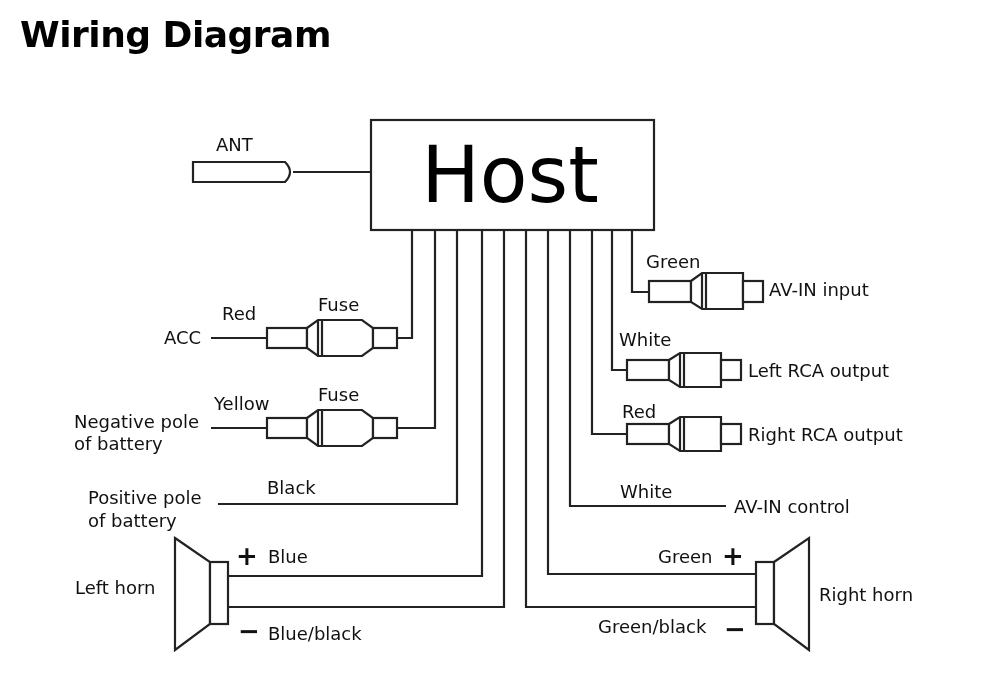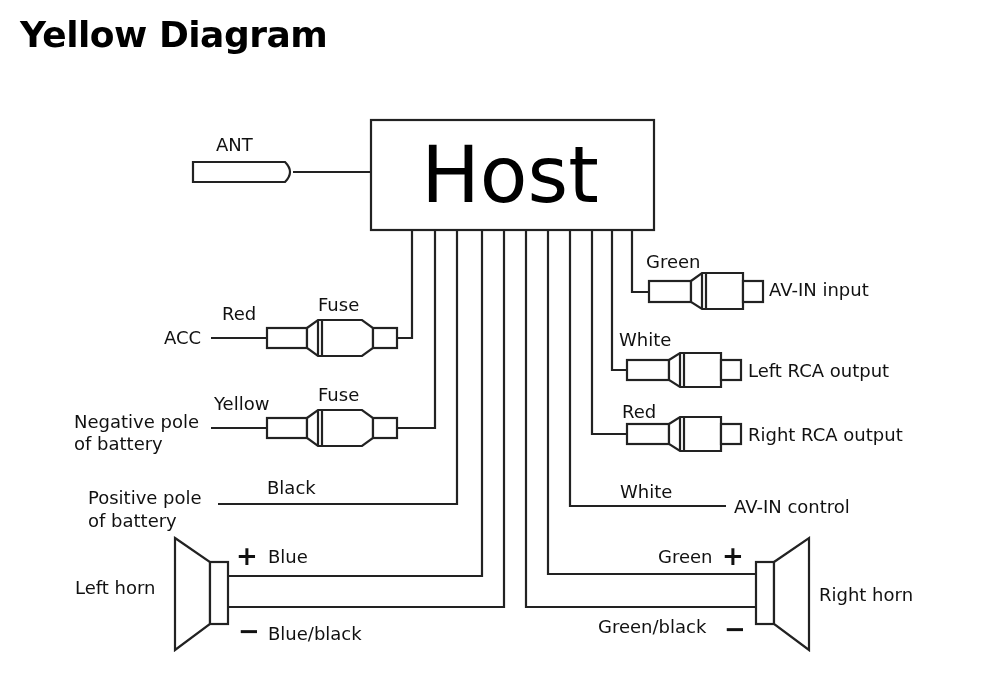--- a/index.html
+++ b/index.html
@@ -8,21 +8,21 @@
   svg { position: absolute; left: 0; top: 0; }
   .lbl { font-family: "DejaVu Sans", sans-serif; font-size: 18px; fill: #111; }
   .host { font-family: "DejaVu Sans", sans-serif; font-size: 78px; fill: #000; }
   .w { stroke: #222; stroke-width: 2.2; fill: none; }
   .s { stroke: #222; stroke-width: 2.2; fill: #fff; }
   .sign { font-family: "DejaVu Sans", sans-serif; font-size: 26px; font-weight: bold; fill: #111; }
 </style>
 </head>
 <body>
 
-<div class="title">Yellow Diagram</div>
+<div class="title">Wiring Diagram</div>
 
 <svg width="1000" height="687" viewBox="0 0 1000 687">
 
   <g>
     <rect class="s" x="371" y="120" width="283" height="110"></rect>
     <text class="host" x="510" y="202" text-anchor="middle">Host</text>
   </g>
 
   <g>
     <text class="lbl" x="216" y="151">ANT</text>

